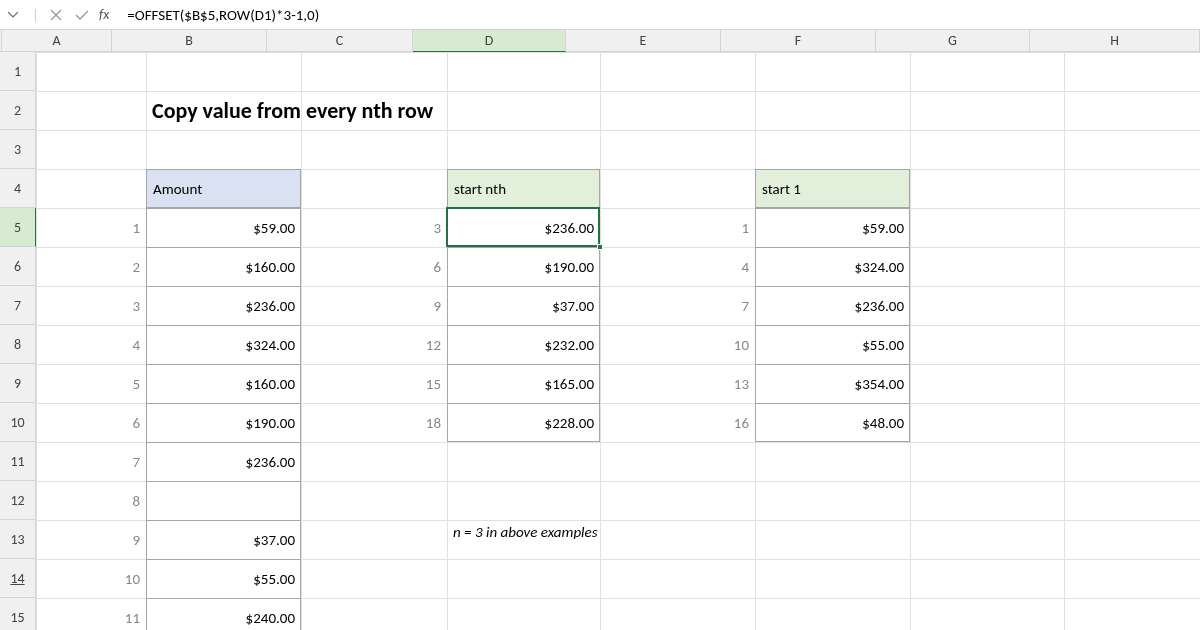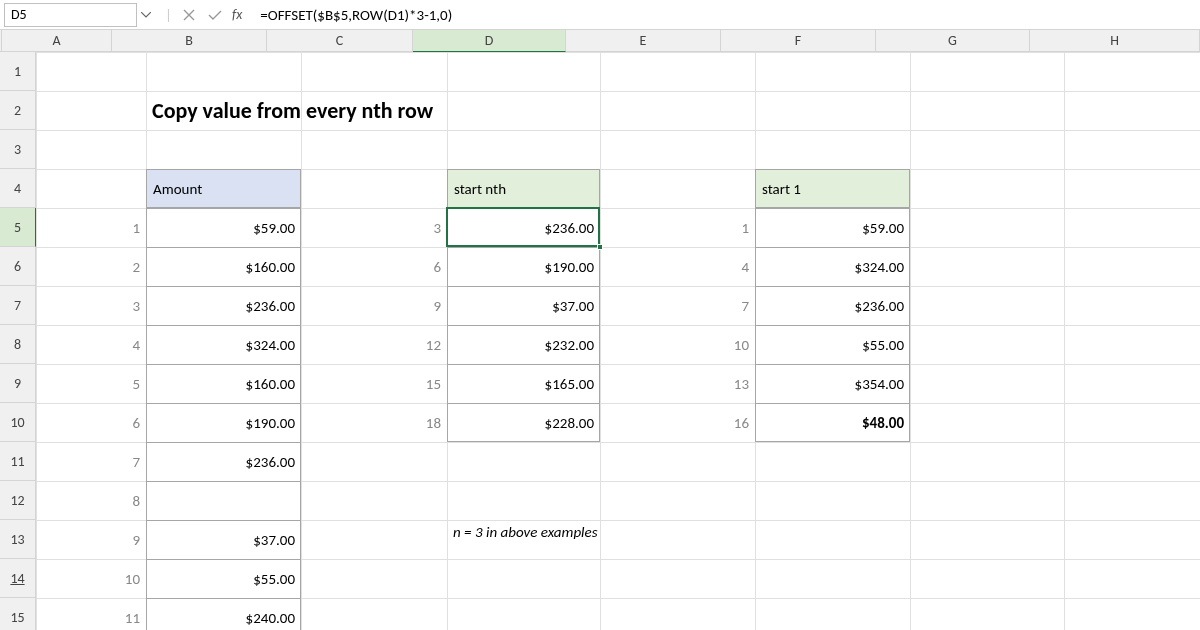--- a/index.html
+++ b/index.html
@@ -42,24 +42,20 @@
     .header-cell-blue { position: absolute; background: #d9e1f2; border: 1px solid #a6a6a6; display: flex; align-items: center; padding: 4px 6px; font-size: 15px;}
     .header-cell-green { position: absolute; background: #e2efda; border: 1px solid #a6a6a6; display: flex; align-items: center; padding: 0 6px; font-size: 15px;}
     
     .active-cell-border { position: absolute; border: 2px solid #217346; pointer-events: none; }
     .fill-handle { position: absolute; width: 6px; height: 6px; background: #217346; border: 1px solid #fff; }
   </style>
 </head>
 <body>
 
 <div class="formula-bar">
-  <div class="name-box">
-    <span>D5</span>
-    <span style="flex:1"></span>
-  </div>
   <div class="name-box-dropdown">
     <svg width="10" height="6" viewBox="0 0 10 6">
         <path d="M0 0 L5 5 L10 0" fill="none" stroke="#666" stroke-width="1.2"></path>
       </svg>
   </div>
   <div class="fb-controls">
     <span class="fb-sep">|</span>
     <span class="fb-icon">
       <svg width="12" height="12" viewBox="0 0 12 12">
           <path d="M1 1 L11 11 M11 1 L1 11" stroke="#999" stroke-width="1.4"></path>
@@ -203,20 +199,20 @@
           <div class="cell-text num-label" style="left: 564px; top: 195px; width: 155px; height: 39px;">4</div>
           <div class="cell-text num-label" style="left: 564px; top: 234px; width: 155px; height: 39px;">7</div>
           <div class="cell-text num-label" style="left: 564px; top: 273px; width: 155px; height: 39px;">10</div>
           <div class="cell-text num-label" style="left: 564px; top: 312px; width: 155px; height: 39px;">13</div>
           <div class="cell-text num-label" style="left: 564px; top: 351px; width: 155px; height: 39px;">16</div>
           <div class="cell-text right" style="left: 719px; top: 156px; width: 155px; height: 39px;">$59.00</div>
           <div class="cell-text right" style="left: 719px; top: 195px; width: 155px; height: 39px;">$324.00</div>
           <div class="cell-text right" style="left: 719px; top: 234px; width: 155px; height: 39px;">$236.00</div>
           <div class="cell-text right" style="left: 719px; top: 273px; width: 155px; height: 39px;">$55.00</div>
           <div class="cell-text right" style="left: 719px; top: 312px; width: 155px; height: 39px;">$354.00</div>
-          <div class="cell-text right" style="left: 719px; top: 351px; width: 155px; height: 39px; font-weight: bold;">$48.00</div>
+          <div class="cell-text right" style="left: 719px; top: 351px; width: 155px; height: 39px;">$48.00</div>
           <div class="cell-text italic" style="left: 411px; top: 460px; width: 400px; height: 39px;">n = 3 in above examples</div>
           <div class="active-cell-border" style="left: 410px; top: 155px; width: 154px; height: 40px;"></div>
           <div class="fill-handle" style="left: 561px; top: 192px;"></div>
         </div>
     </div>
   </div>
 </div>
 
 </body></html>

